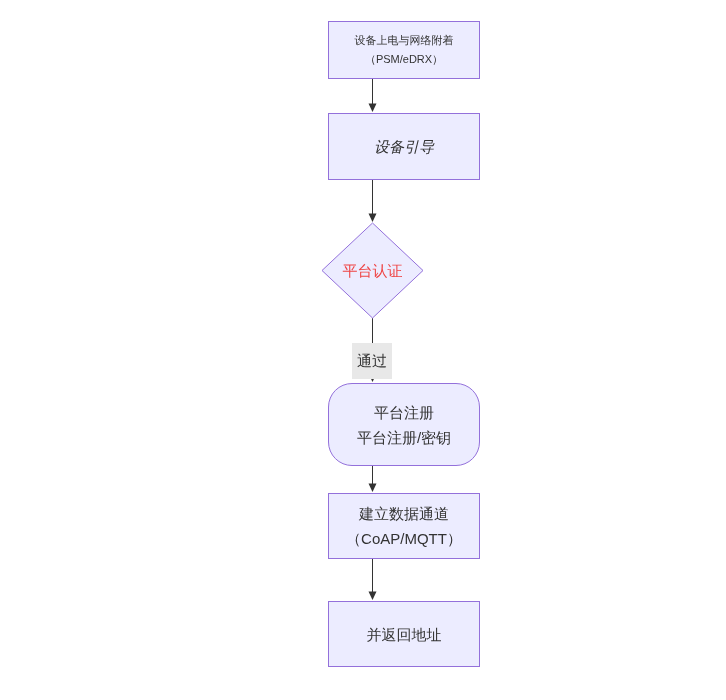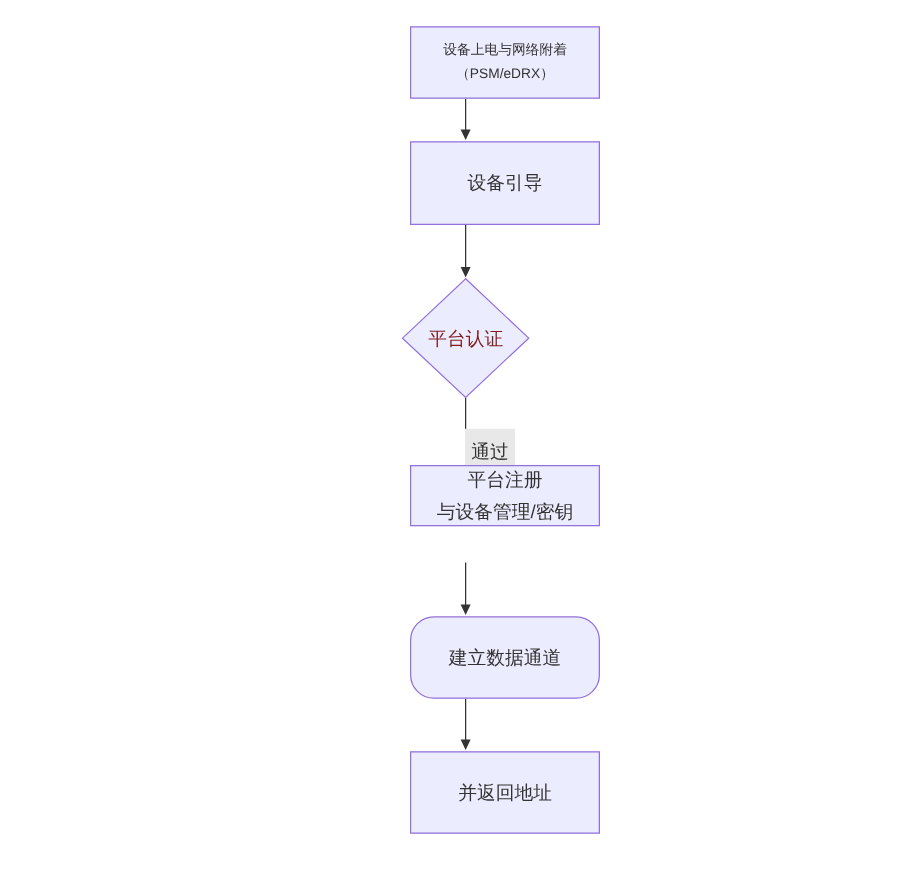--- a/index.html
+++ b/index.html
@@ -36,51 +36,50 @@
     font-size: 15px;
     line-height: 25px;
     margin-left: 32px;
   }
   .node.n-power {
     top: 21px;
     height: 58px;
     font-size: 11px;
     line-height: 19px;
   }
-  .node.n-boot     { top: 113px; height: 67px; }
-  .node.n-register { top: 372px; height: 49px; }
-  .node.n-channel  { top: 493px; height: 66px; border-radius: 19px; }
+  .node.n-boot     { top: 113px; height: 67px; font-style: italic; }
+  .node.n-register { top: 383px; height: 83px; border-radius: 24px; }
+  .node.n-channel  { top: 493px; height: 66px; }
   .node.n-service  { top: 601px; height: 66px; }
   .diamond-label {
     position: absolute;
     left: 322px;
     top: 256px;
     width: 101px;
     height: 30px;
     display: flex;
     align-items: center;
     justify-content: center;
-    color: #7f1d1d;
+    color: #ef4444;
     font-size: 15px;
   }
   .edge-label {
     position: absolute;
     left: 352px;
     top: 343px;
     min-width: 40px;
     height: 36px;
     background: #e8e8e8;
     color: #333333;
     font-size: 15px;
     display: flex;
     align-items: center;
     justify-content: center;
     box-sizing: border-box;
     padding: 0 2px;
-    margin-left: 20px;
   }
 </style>
 </head>
 <body>
 
 <div class="canvas">
 
   <svg class="edges" width="726" height="700" viewBox="0 0 726 700">
 
     <g>
@@ -119,24 +118,25 @@
   <div class="node n-boot">
     <div>设备引导</div>
   </div>
 
   <div class="diamond-label">平台认证</div>
 
   <div class="edge-label">通过</div>
 
   <div class="node n-register">
     <div>平台注册</div>
-    <div>与设备管理/密钥</div>
+    <div>平台注册/密钥</div>
   </div>
 
   <div class="node n-channel">
     <div>建立数据通道</div>
+    <div>（CoAP/MQTT）</div>
   </div>
 
   <div class="node n-service">
     <div>并返回地址</div>
   </div>
 
 </div>
 
 </body></html>

